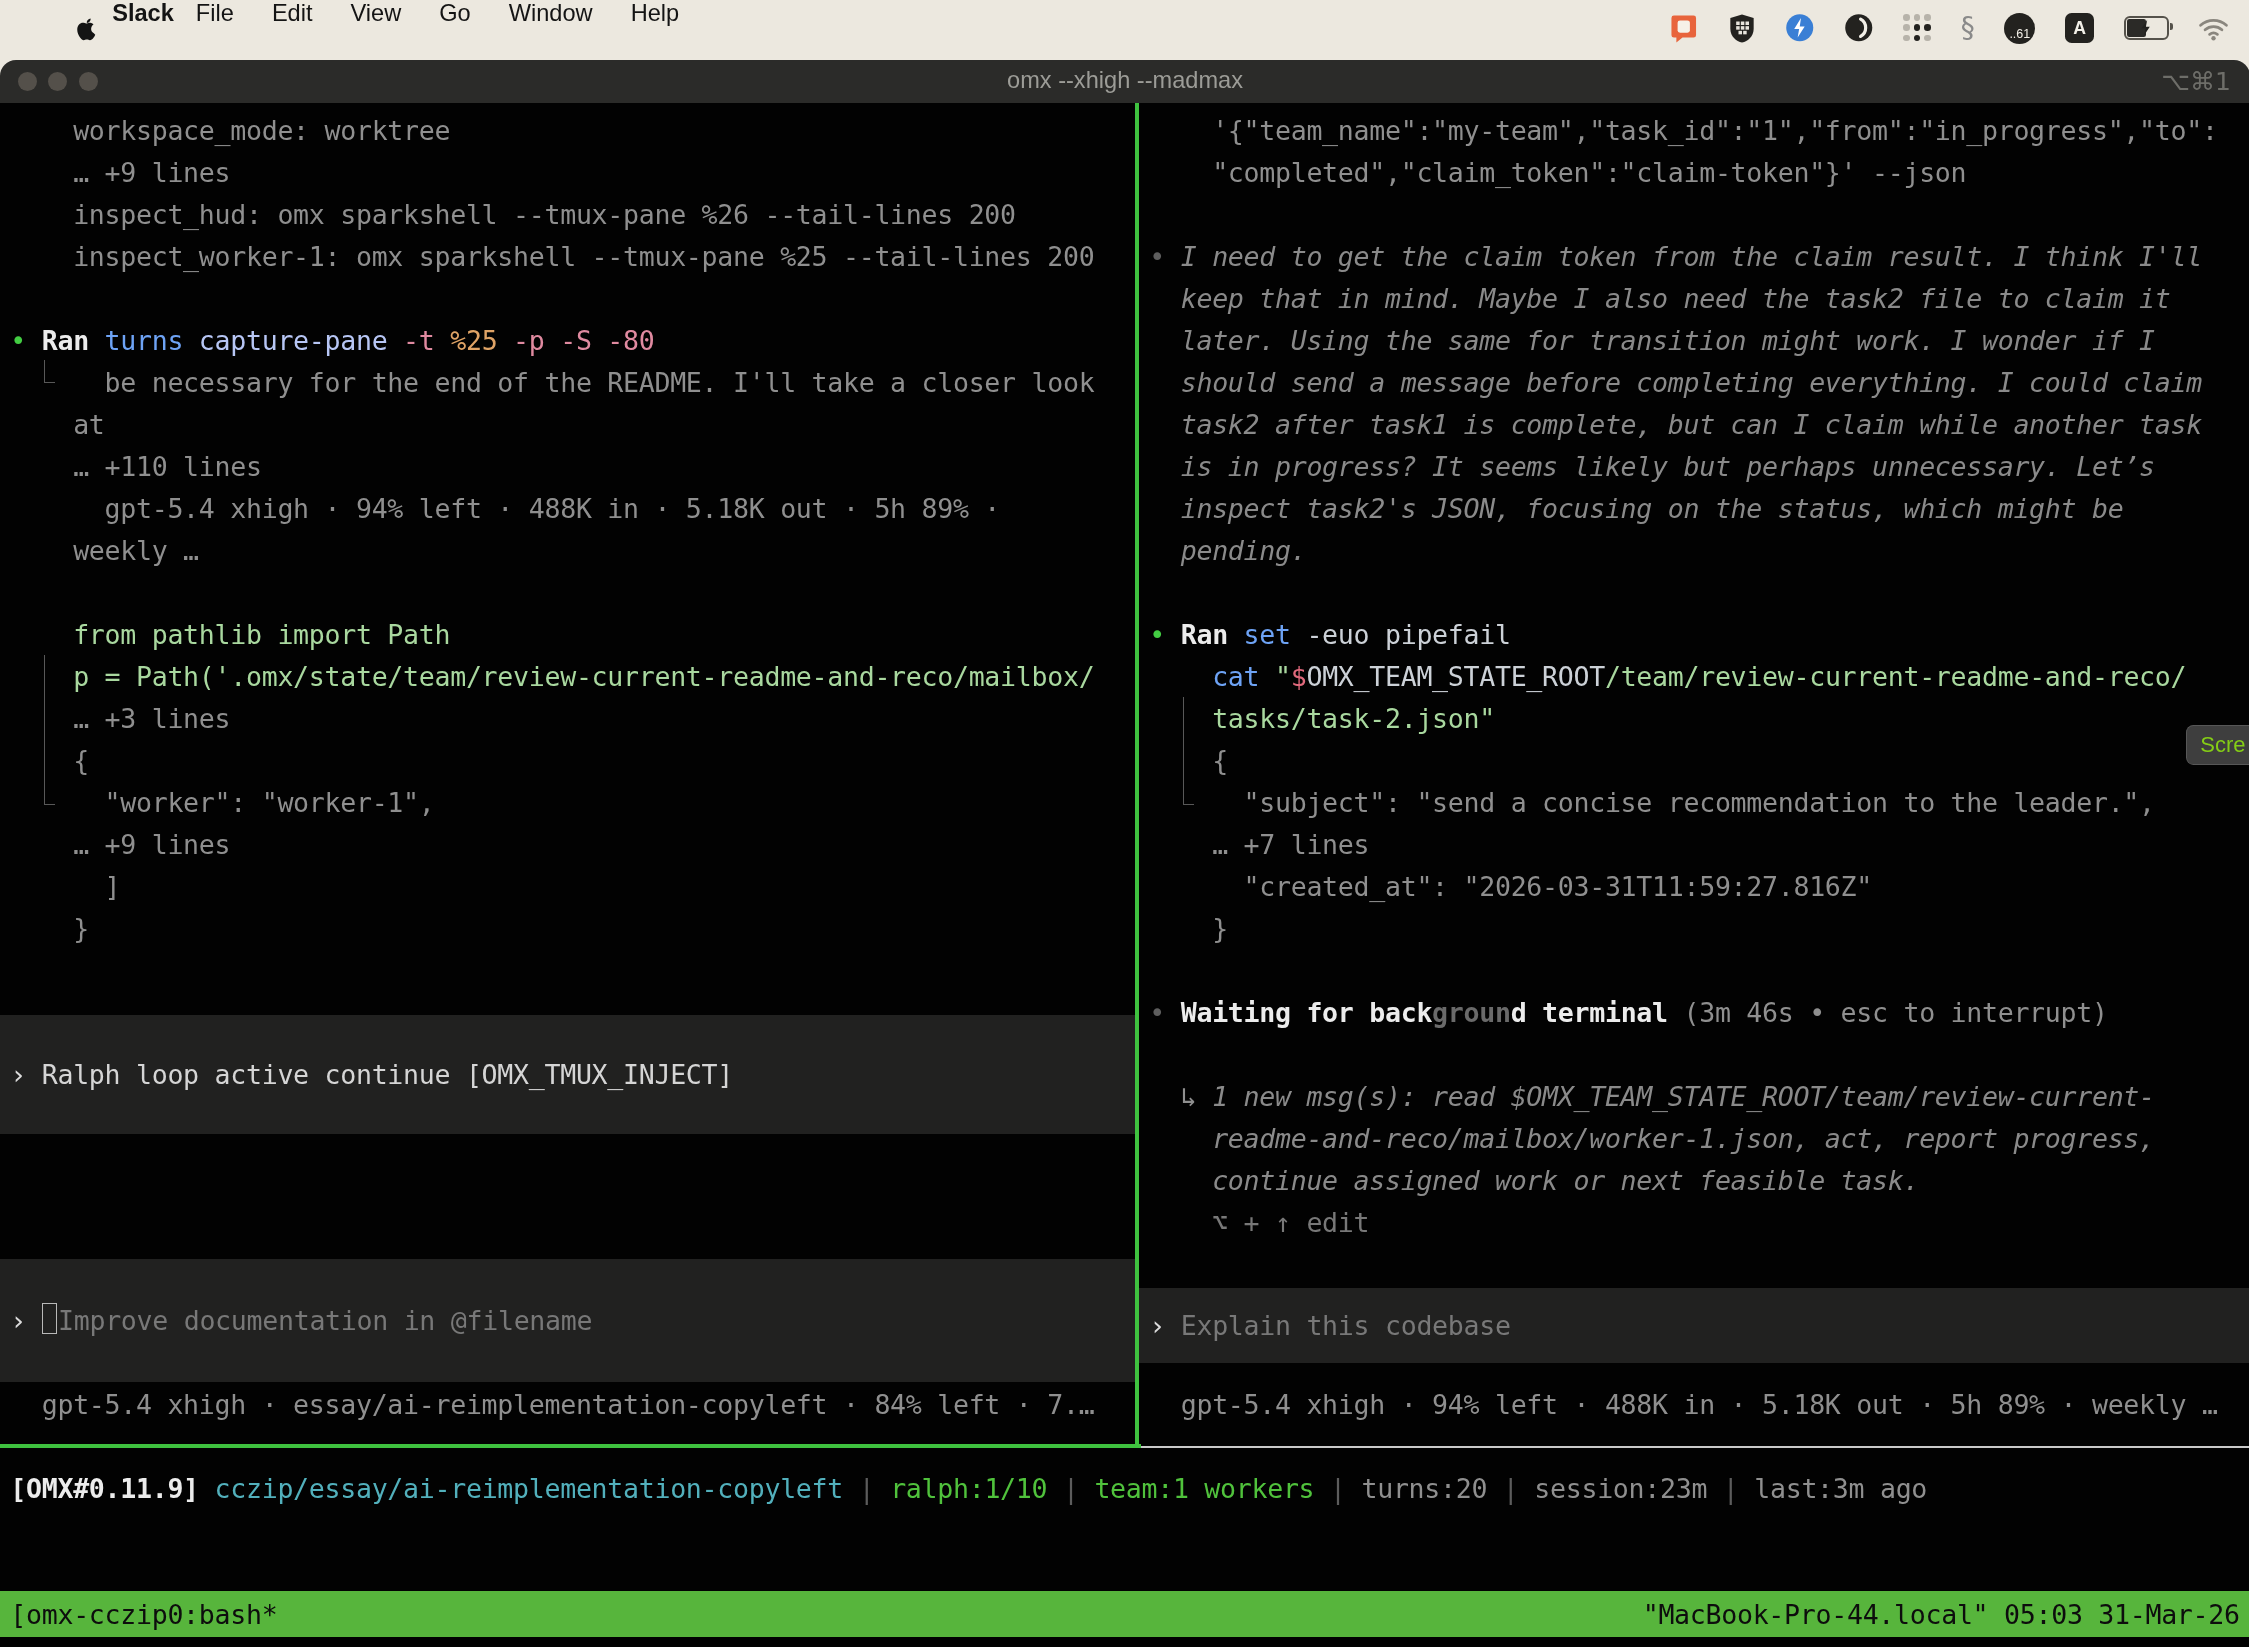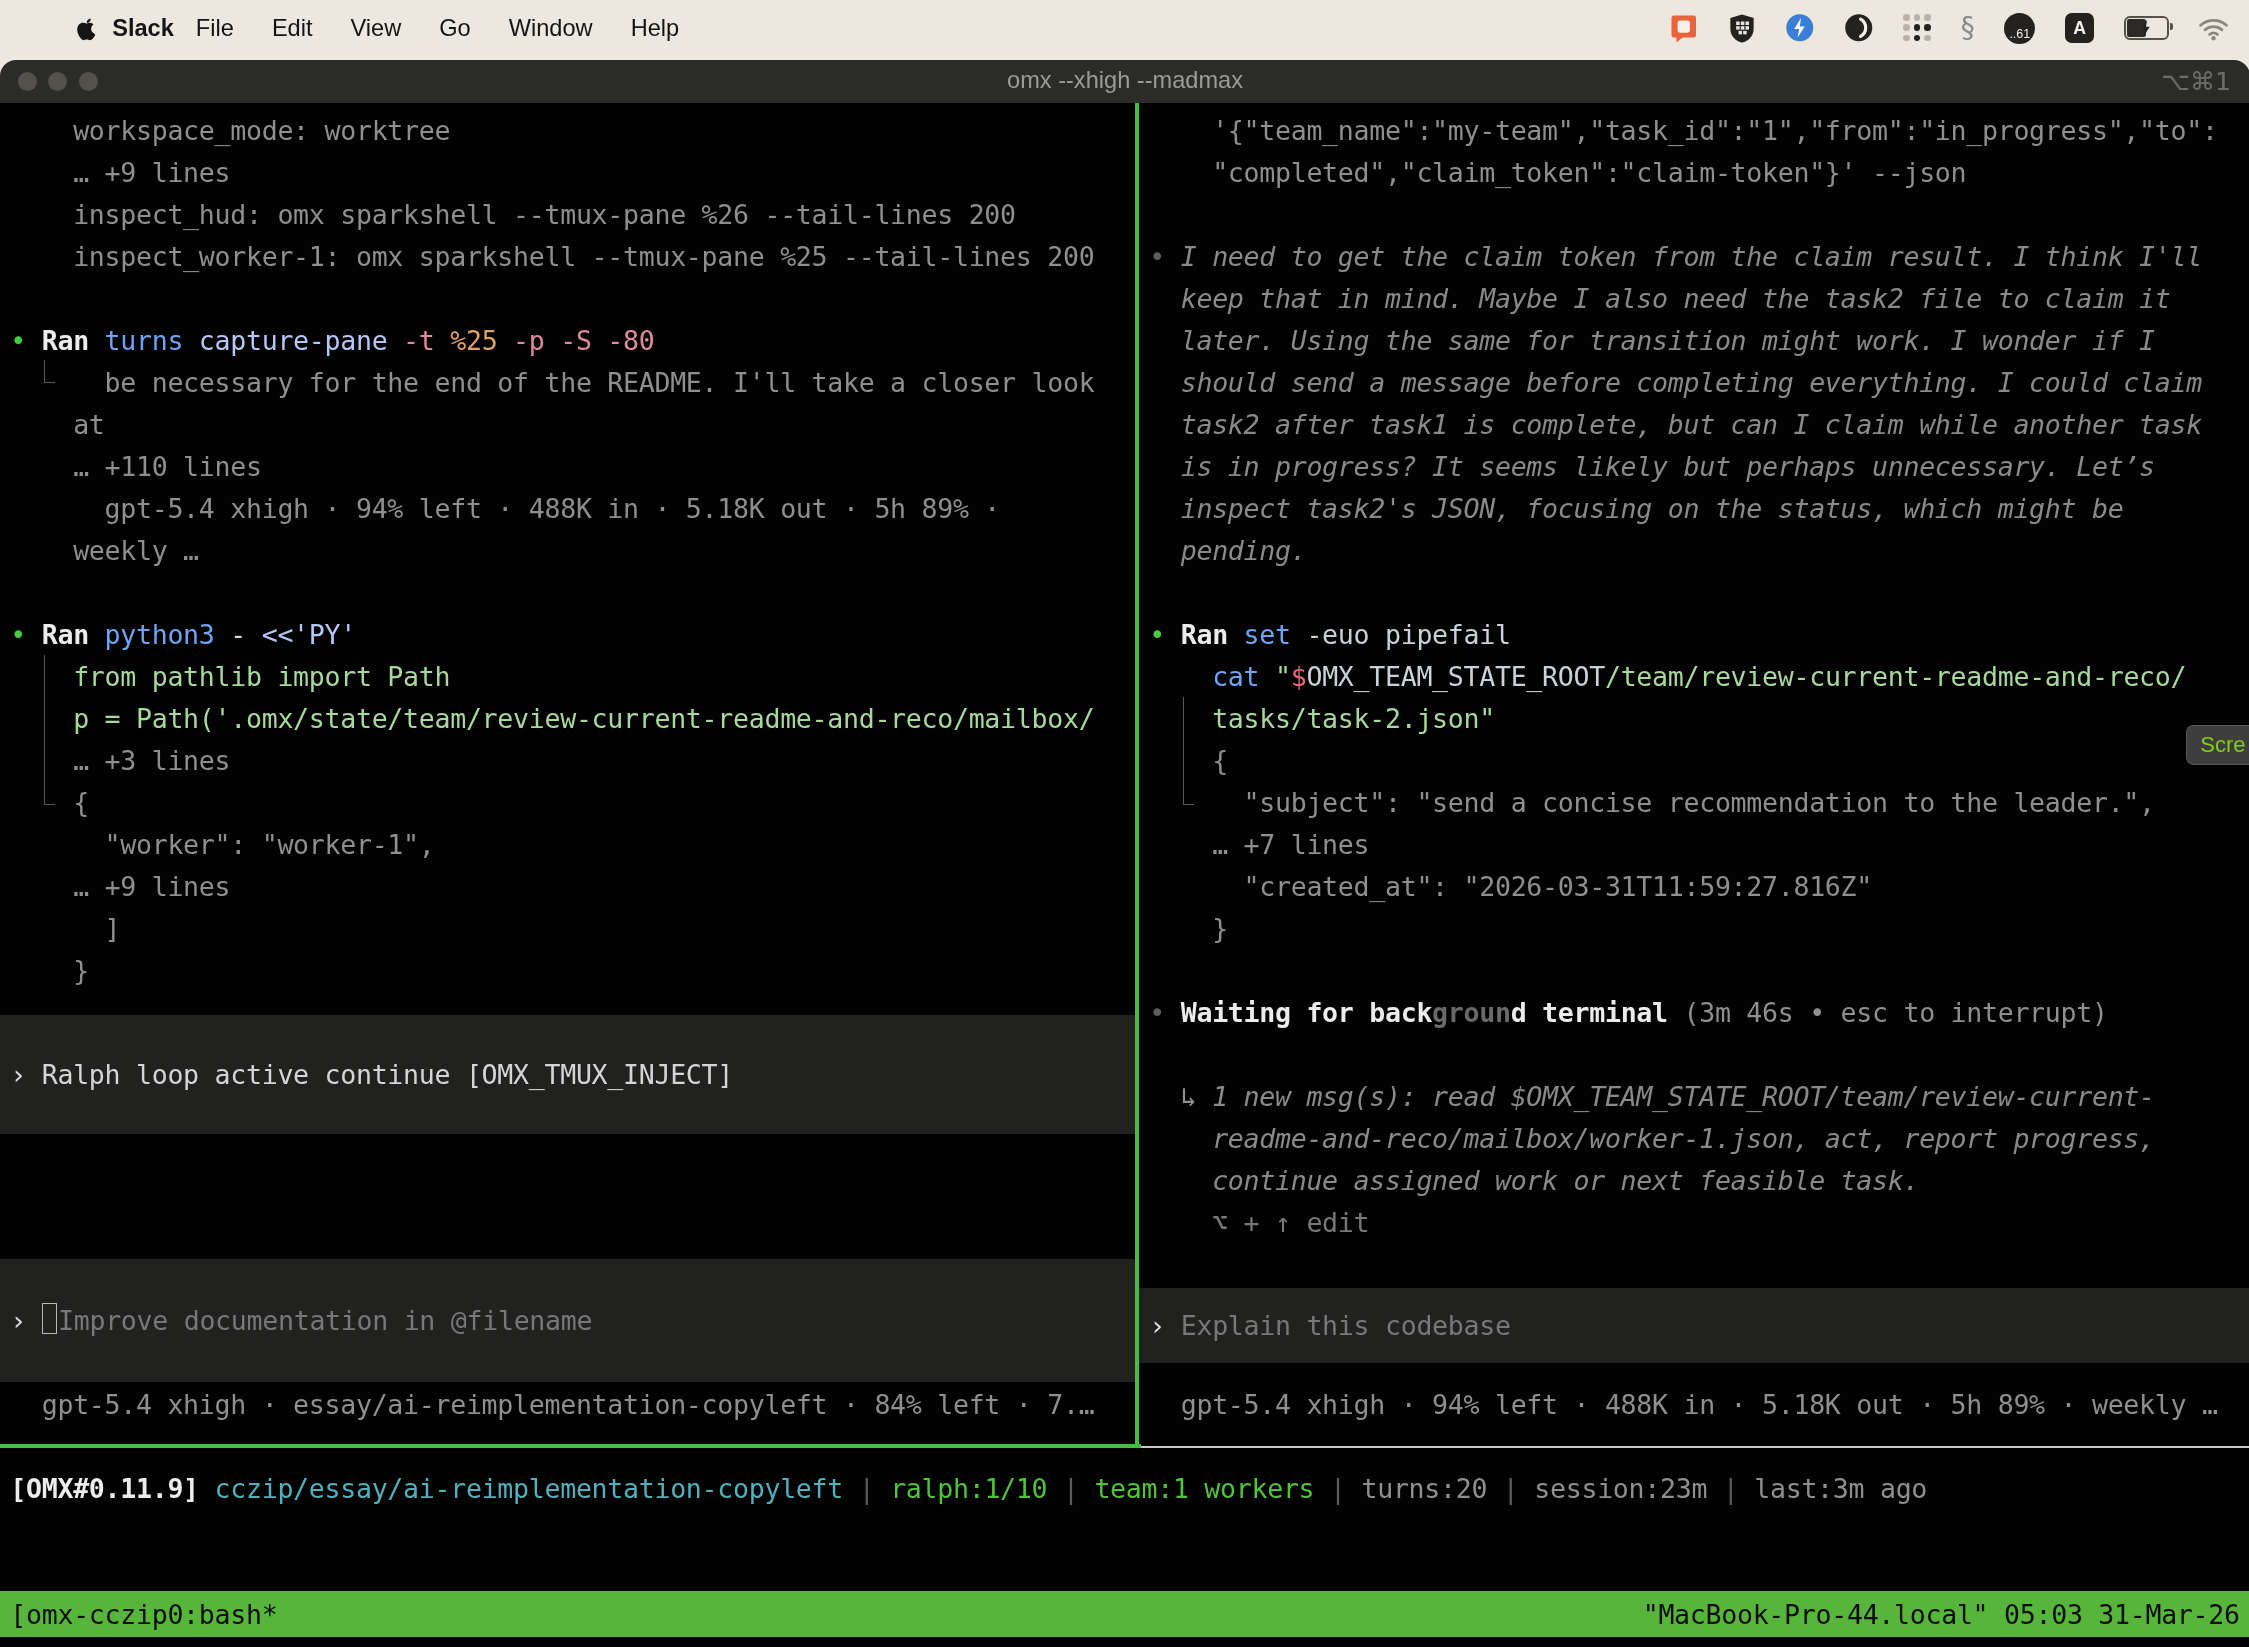--- a/index.html
+++ b/index.html
@@ -1,20 +1,20 @@
 <!DOCTYPE html>
 <html style="font-size:11.8px"><head>
 <meta charset="utf-8">
 <style>
   html,body{margin:0;padding:0;background:#000;}
   .screen{position:relative;width:2250px;height:1648px;overflow:hidden;background:#000;
           font-family:"DejaVu Sans Mono",monospace;}
   
   .menubar{position:absolute;left:0;top:0;width:2250px;height:56px;background:#ece8df;
-           display:flex;align-items:center;padding:0 20.7px;box-sizing:border-box;
+           display:flex;padding:0 20.7px;box-sizing:border-box;
            font-family:"Liberation Sans",sans-serif;font-size:23.6px;color:#141414;}
   .menubar .apple{margin:0 14.8px 0 56px;display:flex;align-items:center;}
   .menu-items{display:flex;gap:38px;margin-left:22px;}
   .menu-items .mi{white-space:nowrap;}
   .mi.app{font-weight:bold;}
   .statusicons{margin-left:auto;display:flex;align-items:center;gap:29.5px;}
   .sicon{display:flex;align-items:center;justify-content:center;}
   .coin{width:31px;height:31px;border-radius:50%;background:#23221f;color:#f2efe7;
         font-size:12.5px;display:flex;align-items:flex-end;justify-content:center;
         padding-bottom:3px;box-sizing:border-box;font-family:"Liberation Sans",sans-serif;}
@@ -176,21 +176,20 @@
           <div class="tline"><span class="c-g">    inspect_hud: omx sparkshell --tmux-pane %26 --tail-lines 200</span></div>
           <div class="tline"><span class="c-g">    inspect_worker-1: omx sparkshell --tmux-pane %25 --tail-lines 200</span></div>
           <div class="tline">&nbsp;</div>
           <div class="tline"><span class="c-bgrn">• </span><span class="c-wb">Ran </span><span class="c-blu">turns </span><span class="c-per">capture-pane </span><span class="c-pnk">-t </span><span class="c-org">%25 </span><span class="c-pnk">-p </span><span class="c-pnk">-S </span><span class="c-pnk">-80</span></div>
           <div class="tline"><span class="c-g">      be necessary for the end of the README. I'll take a closer look</span></div>
           <div class="tline"><span class="c-g">    at</span></div>
           <div class="tline"><span class="c-g">    … +110 lines</span></div>
           <div class="tline"><span class="c-g">      gpt-5.4 xhigh · 94% left · 488K in · 5.18K out · 5h 89% ·</span></div>
           <div class="tline"><span class="c-g">    weekly …</span></div>
           <div class="tline">&nbsp;</div>
-          <div class="tline"><span class="c-bgrn">• </span><span class="c-wb">Ran </span><span class="c-blu">python3 </span><span class="c-w">- </span><span class="c-per">&lt;&lt;'PY'</span></div>
           <div class="tline"><span class="c-grn">    from pathlib import Path</span></div>
           <div class="tline"><span class="c-grn">    p = Path('.omx/state/team/review-current-readme-and-reco/mailbox/</span></div>
           <div class="tline"><span class="c-g">    … +3 lines</span></div>
           <div class="tline"><span class="c-g">    {</span></div>
           <div class="tline"><span class="c-g">      "worker": "worker-1",</span></div>
           <div class="tline"><span class="c-g">    … +9 lines</span></div>
           <div class="tline"><span class="c-g">      ]</span></div>
           <div class="tline"><span class="c-g">    }</span></div>
         </div>
       <div class="rule" style="left:44px;top:257px;height:22px;"></div>

